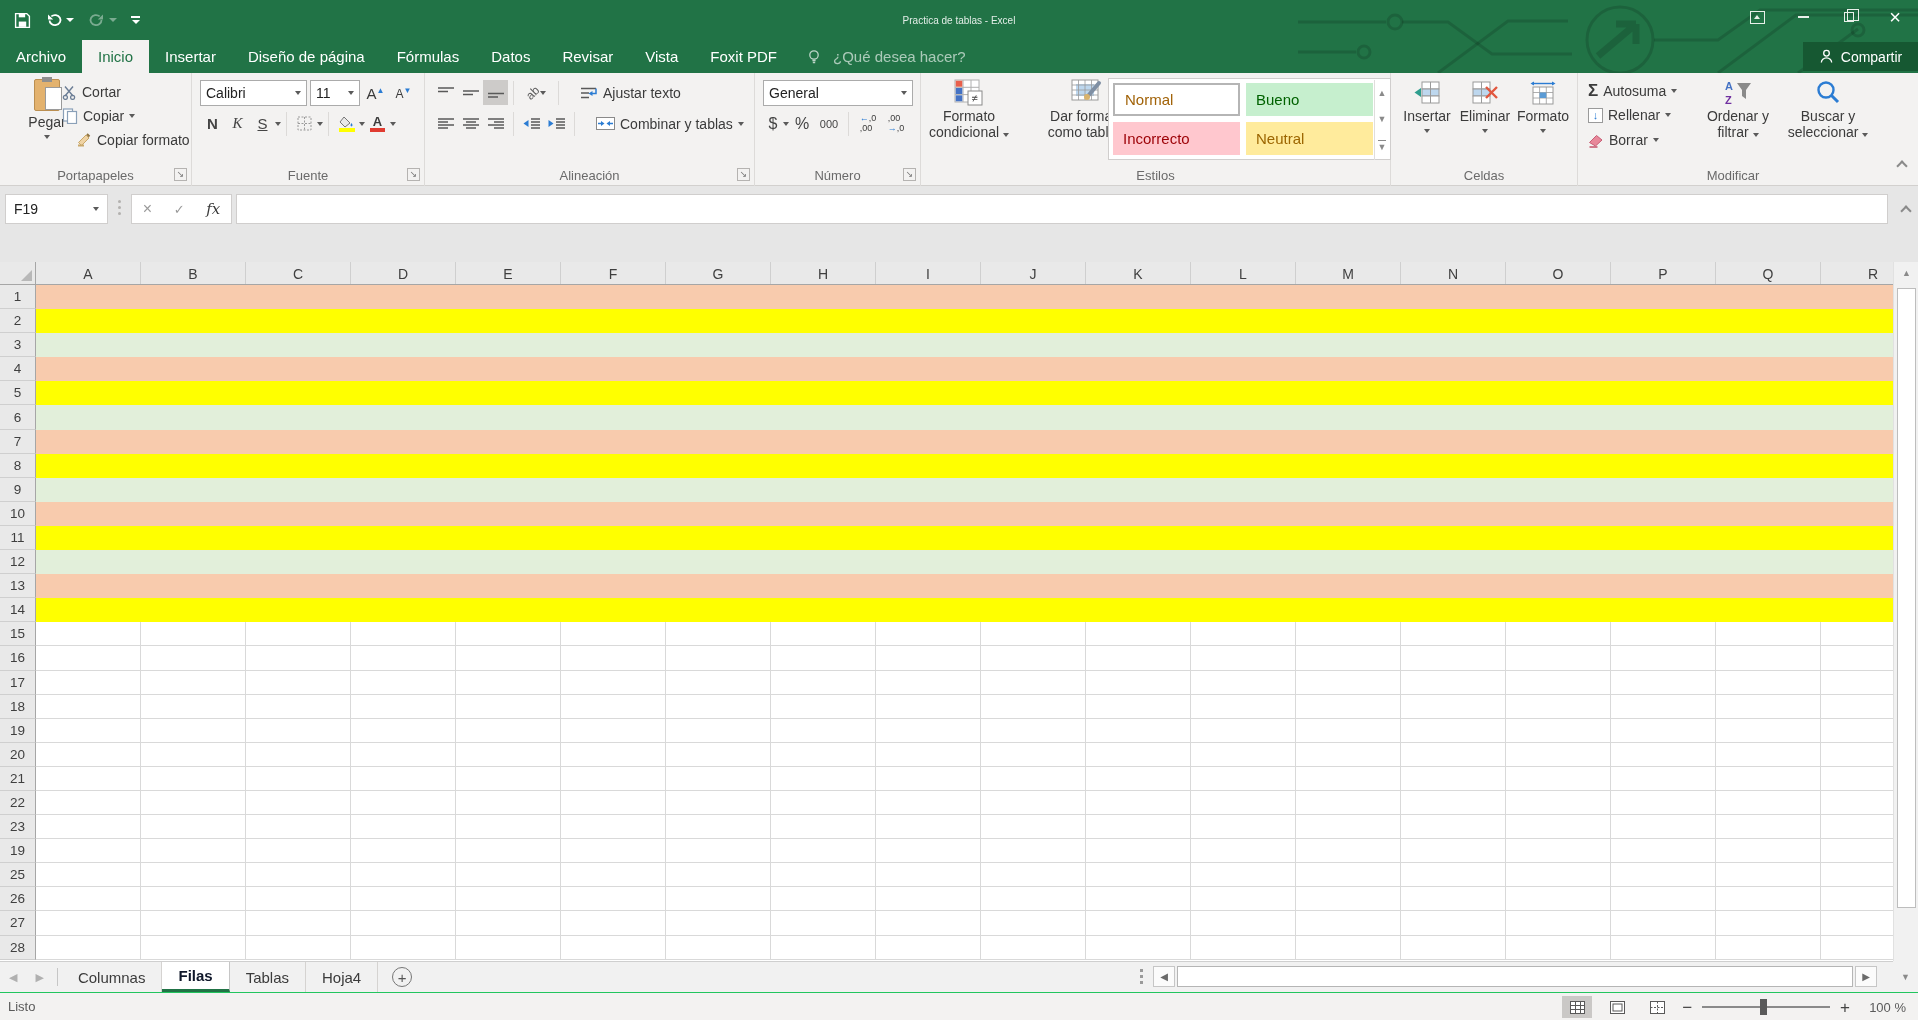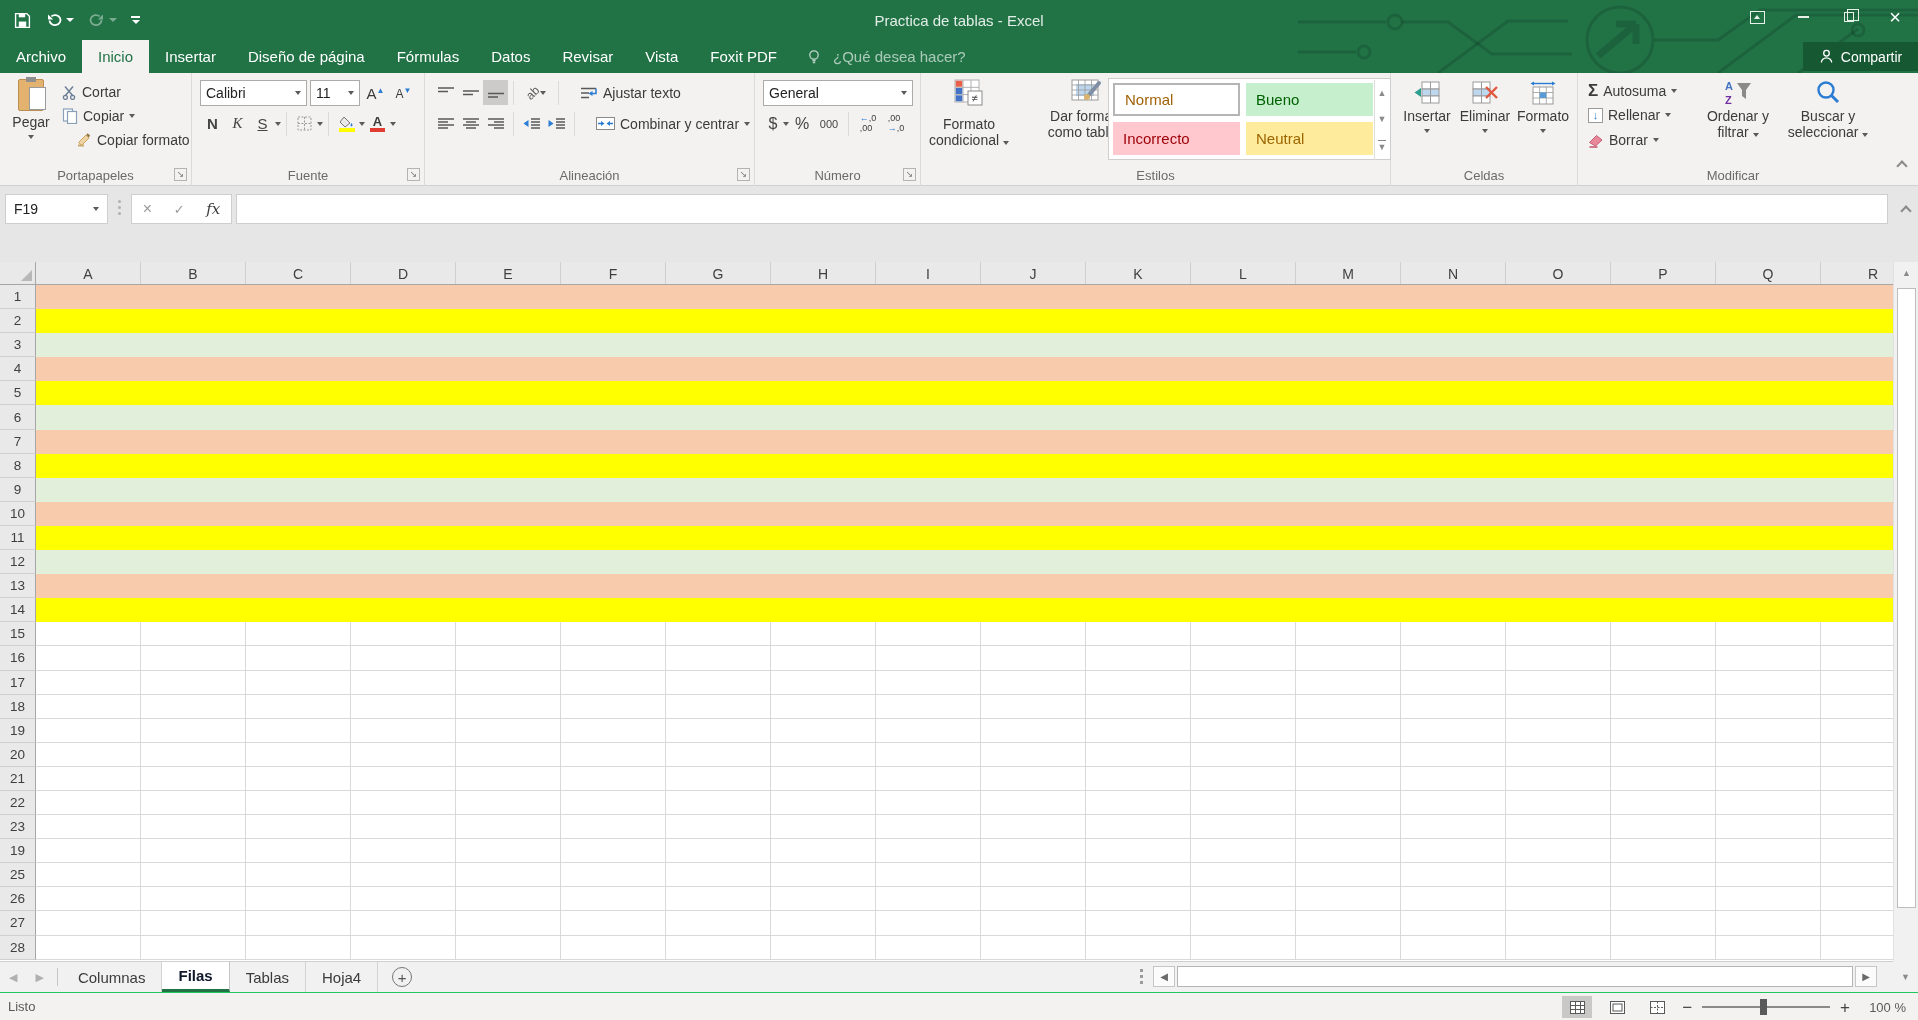--- a/index.html
+++ b/index.html
@@ -8,21 +8,21 @@
   .screen { position:relative; width:1918px; height:1020px; background:#fff; overflow:hidden; }
 
   
   .topbars { position:absolute; top:0; left:0; width:1918px; height:73px; background:#217346; }
   .circuit { position:absolute; right:0; top:0; pointer-events:none; }
   .titlebar { position:absolute; top:0; left:0; width:1918px; height:40px; }
   .qat { position:absolute; left:14px; top:0; height:40px; display:flex; align-items:center; gap:14px; }
   .qat .btn { display:flex; align-items:center; gap:3px; }
   .caret-w { width:0;height:0;border-left:4px solid transparent;border-right:4px solid transparent;border-top:4px solid #fff; }
   .dim { opacity:.4; }
-  .win-title { position:absolute; top:0; left:0; width:100%; height:40px; display:flex; align-items:center; justify-content:center; color:rgba(255,255,255,.87); font-size:15px; }
+  .win-title { position:absolute; top:0; left:0; width:100%; height:40px; display:flex; align-items:center; justify-content:center; color:rgba(255,255,255,.87); font-size:10px; }
   .winbtns { position:absolute; right:0; top:0; height:34px; display:flex; }
   .winbtn { width:46px; height:34px; display:flex; align-items:center; justify-content:center; color:#fff; }
   .minbar { width:11px; height:2px; background:#e8f0ea; }
   .restore { position:relative; width:10px; height:10px; border:1px solid #e8f0ea; background:transparent; }
   .restore:before { content:""; position:absolute; left:2px; top:-4px; width:10px; height:10px; border:1px solid #e8f0ea; }
   .closex { font-size:20px; color:#fff; line-height:1; }
   .ribopt { width:15px; height:13px; border:1px solid #e8f0ea; display:flex; align-items:center; justify-content:center; }
   .ribopt i { width:0;height:0;border-left:3px solid transparent;border-right:3px solid transparent;border-bottom:4px solid #e8f0ea; }
   .sharebtn { position:absolute; right:0; top:42px; width:115px; height:29px; background:#165832; color:#fff; display:flex; align-items:center; justify-content:center; gap:7px; font-size:14px; }
 
@@ -201,21 +201,21 @@
             <path d="M5.4 11.5 h3.2 M5.8 13.5 h2.4" stroke="rgba(255,255,255,.7)" stroke-width="1.3"></path>
           </svg>
         <span>¿Qué desea hacer?</span>
       </span>
     </div>
   </div>
 
   <div class="ribbon">
 
     <div class="rgroup" style="left:0;width:192px;">
-      <div class="bigbtn" style="position:absolute;left:8px;top:6px;width:46px;">
+      <div class="bigbtn" style="position:absolute;left:24px;top:6px;width:46px;">
         <span style="position:relative;display:block;width:26px;height:32px;background:#e3b26e;border:1px solid #bb8f51;border-radius:2px;">
           <i style="position:absolute;left:7px;top:-3px;width:10px;height:5px;background:#8f8f8f;"></i>
           <i style="position:absolute;right:-3px;top:7px;width:17px;height:23px;background:#fff;border:1px solid #9a9a9a;"></i>
         </span>
         <span style="margin-top:4px;">Pegar</span>
         <i class="caret" style="margin-top:4px;"></i>
       </div>
       <div class="smallbtn" style="position:absolute;left:62px;top:11px;">
         <svg width="15" height="15" viewBox="0 0 15 15">
             <path d="M3 1.5 L11 11 M11 1.5 L3 11" stroke="#6b7d95" stroke-width="1.4" fill="none"></path>
@@ -365,21 +365,21 @@
             </svg>
           </span>
         <span class="sep"></span>
         <span class="smallbtn" style="margin-left:16px;">
           <svg width="19" height="13" viewBox="0 0 19 13">
               <rect x="0.5" y="0.5" width="18" height="12" fill="#fff" stroke="#8a8a8a"></rect>
               <path d="M2 6.5 h3 M17 6.5 h-3" stroke="#2b7cd3" stroke-width="1.4"></path>
               <polygon points="5,4 5,9 8.5,6.5" fill="#2b7cd3"></polygon>
               <polygon points="14,4 14,9 10.5,6.5" fill="#2b7cd3"></polygon>
             </svg>
-          <span>Combinar y centrar</span>
+          <span>Combinar y tablas</span>
           <i class="caret"></i>
         </span>
       </div>
       <div class="glabel">Alineación</div>
       <div class="launcher">↘</div>
     </div>
 
     <div class="rgroup" style="left:755px;width:166px;">
       <div class="rrow" style="left:8px;top:7px;">
         <span class="combo" style="width:150px;">
@@ -414,21 +414,21 @@
       <div class="bigbtn" style="position:absolute;left:7px;top:6px;width:82px;">
         <svg width="30" height="28" viewBox="0 0 30 28">
           <rect x="1" y="1" width="24" height="22" fill="#fff" stroke="#b0b0b0"></rect>
           <path d="M9 1 v22 M17 1 v22 M1 8.3 h24 M1 15.6 h24" stroke="#b0b0b0" stroke-width="1"></path>
           <rect x="1.7" y="1.7" width="6.6" height="6" fill="#e8604c"></rect>
             <rect x="1.7" y="9" width="6.6" height="6" fill="#4472c4"></rect>
             <rect x="1.7" y="16.3" width="6.6" height="6" fill="#4472c4"></rect>
           <rect x="14" y="12" width="14" height="14" fill="#fff" stroke="#8a8a8a"></rect>
           <text x="17.5" y="23" font-size="11" fill="#444">≠</text>
         </svg>
-        <span style="margin-top:10px;"><span>Formato condicional</span> <i class="caret"></i></span>
+        <span style="margin-top:2px;"><span>Formato condicional</span> <i class="caret"></i></span>
       </div>
       <div class="bigbtn" style="position:absolute;left:93px;top:6px;width:90px;margin-left:28px;">
         <svg width="32" height="28" viewBox="0 0 32 28">
           <rect x="1" y="1" width="26" height="20" fill="#fff" stroke="#9a9a9a"></rect>
           <rect x="5" y="5" width="18" height="12" fill="#bdd7ee"></rect>
           <path d="M1 6 h26 M1 11 h26 M1 16 h26 M7.5 1 v20 M14 1 v20 M20.5 1 v20" stroke="#9a9a9a" stroke-width="0.8" fill="none"></path>
           <path d="M28 4 L17 17" stroke="#7f8fa3" stroke-width="4" stroke-linecap="round"></path>
           <circle cx="16" cy="18" r="3" fill="#d9b36c"></circle>
         </svg>
         <span style="margin-top:2px;"><span>Dar formato como tabla</span> <i class="caret"></i></span>

